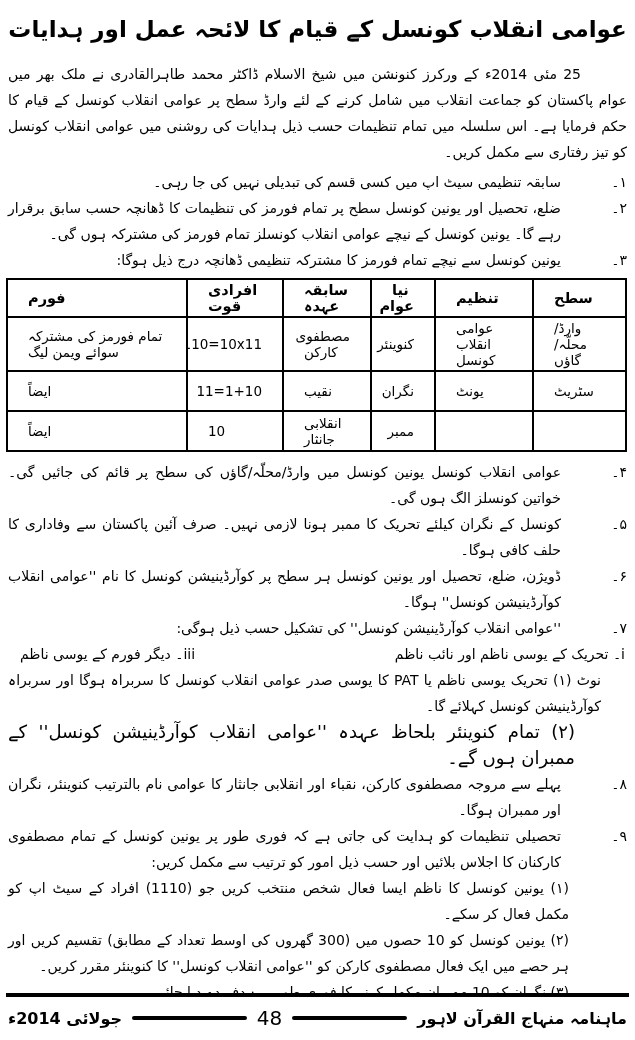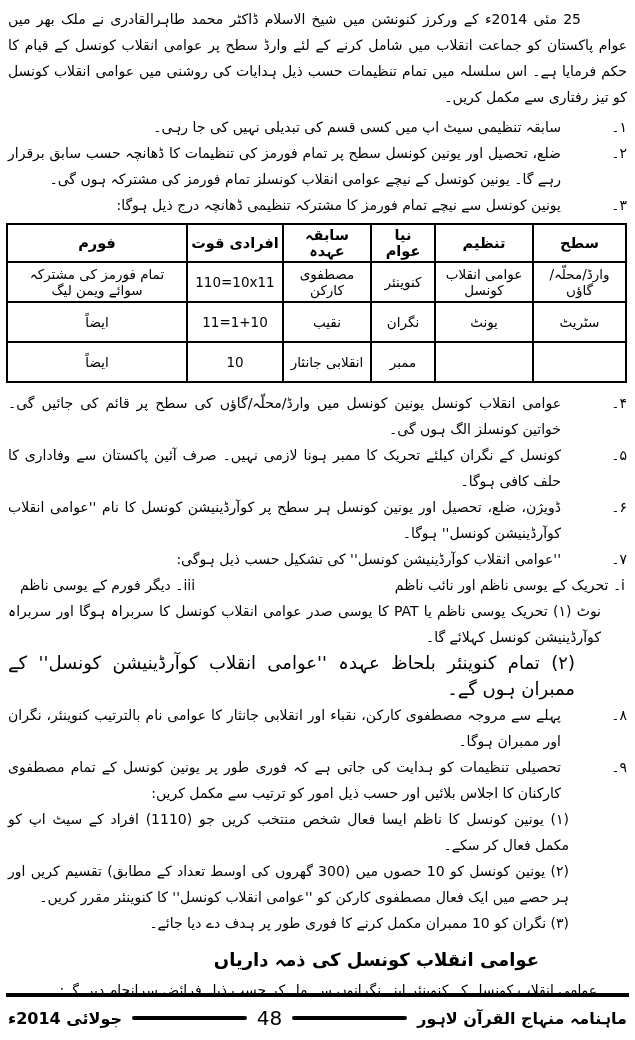--- a/index.html
+++ b/index.html
@@ -31,23 +31,23 @@
   .item .num{flex:0 0 66px;font-size:14px;}
   .item .text{flex:1;text-align:justify;}
   table.org{
     width:100%;
     border-collapse:collapse;
     margin:5px 0 7px 0;
     table-layout:fixed;
   }
   table.org th, table.org td{
     border:2px solid #000;
-    text-align:center;
+    text-align:left;
     vertical-align:middle;
-    padding:2px 3px;
+    padding:2px 20px;
     font-size:13.5px;
     height:34px;
     overflow:hidden;
   }
   table.org th{font-weight:bold;font-size:14.5px;height:30px;}
   td.small{font-size:11.5px;margin-left:32px;}
   .ltr{direction:ltr;unicode-bidi:isolate;display:inline-block;}
   .comp-line{
     display:flex;justify-content:space-between;
     font-size:14px;line-height:26px;
@@ -69,20 +69,21 @@
   .f-magazine{font-size:16px;font-weight:bold;white-space:nowrap;}
   .f-bar{flex:1;height:4px;background:#000;border-radius:2px;}
   .f-page{font-size:20px;white-space:nowrap;}
   .f-date{font-size:16px;font-weight:bold;white-space:nowrap;}
 </style>
 </head>
 <body>
 
 <div class="page">
 
+  <h1 class="title">عوامی انقلاب کونسل کے قیام کا لائحہ عمل اور ہدایات</h1>
 
   <p class="intro">25 مئی 2014ء کے ورکرز کنونشن میں شیخ الاسلام ڈاکٹر محمد طاہرالقادری نے ملک بھر میں عوام پاکستان کو جماعت انقلاب میں شامل کرنے کے لئے وارڈ سطح پر عوامی انقلاب کونسل کے قیام کا حکم فرمایا ہے۔ اس سلسلہ میں تمام تنظیمات حسب ذیل ہدایات کی روشنی میں عوامی انقلاب کونسل کو تیز رفتاری سے مکمل کریں۔</p>
 
   <div class="item">
     <span class="num">۱۔</span>
     <span class="text">سابقہ تنظیمی سیٹ اپ میں کسی قسم کی تبدیلی نہیں کی جا رہی۔</span>
   </div>
   <div class="item">
     <span class="num">۲۔</span>
     <span class="text">ضلع، تحصیل اور یونین کونسل سطح پر تمام فورمز کی تنظیمات کا ڈھانچہ حسب سابق برقرار رہے گا۔ یونین کونسل کے نیچے عوامی انقلاب کونسلز تمام فورمز کی مشترکہ ہوں گی۔</span>

